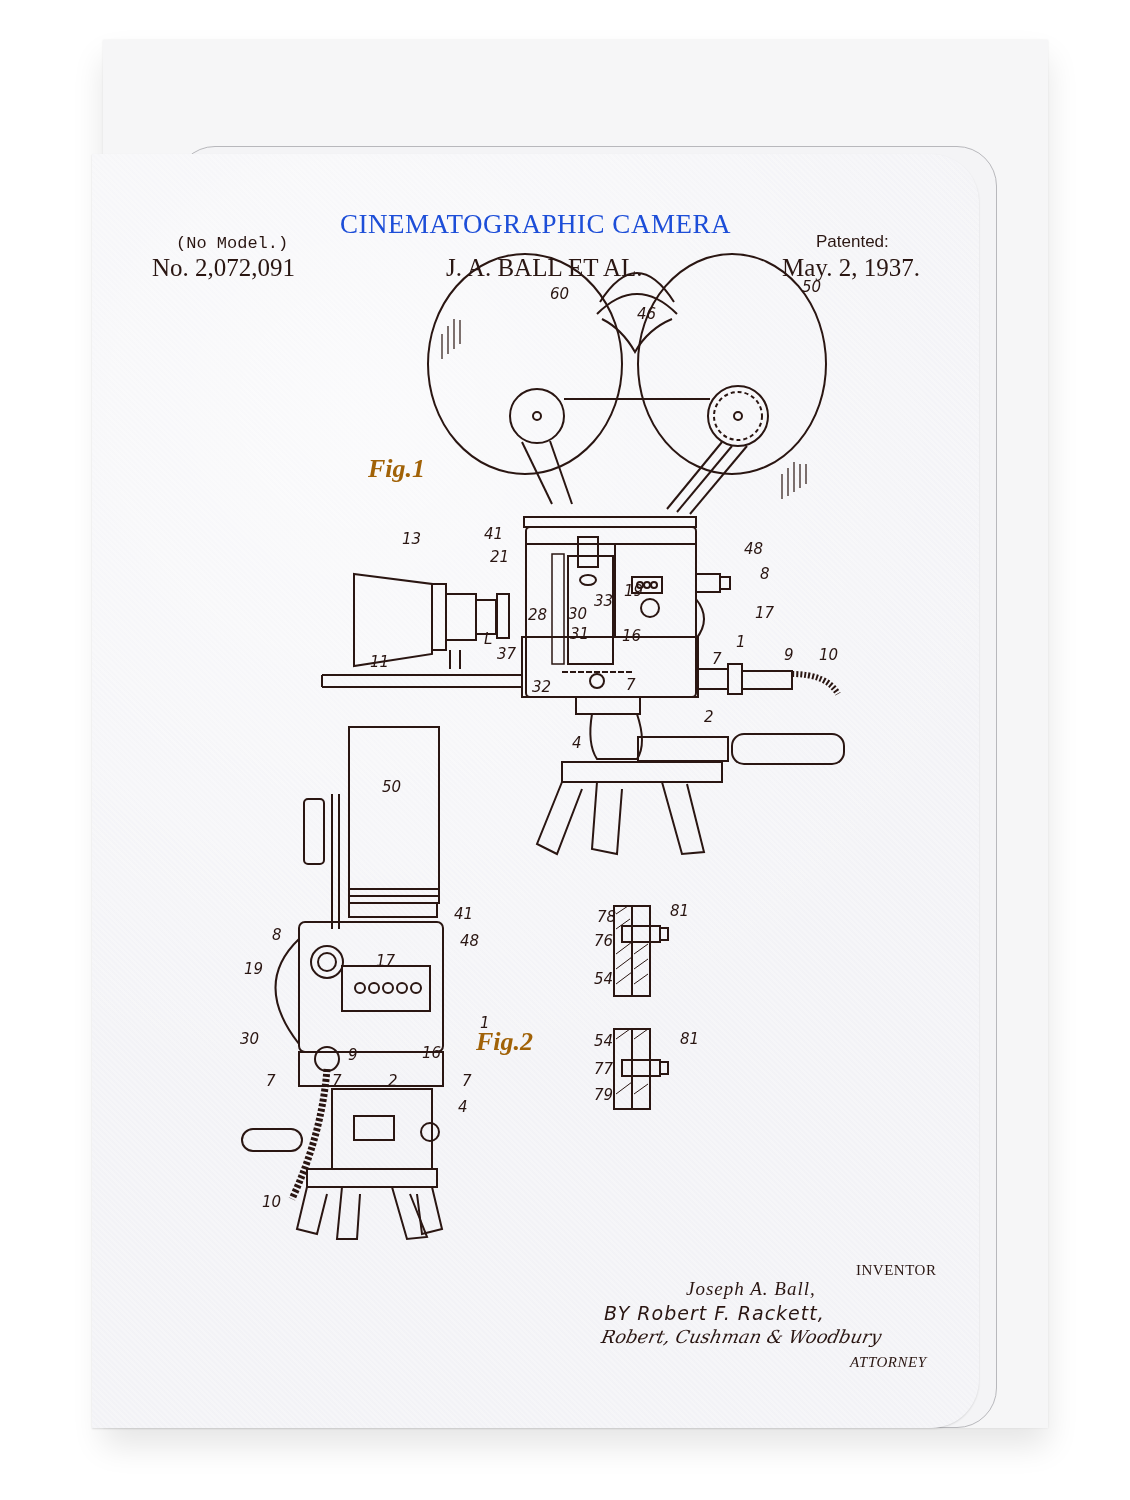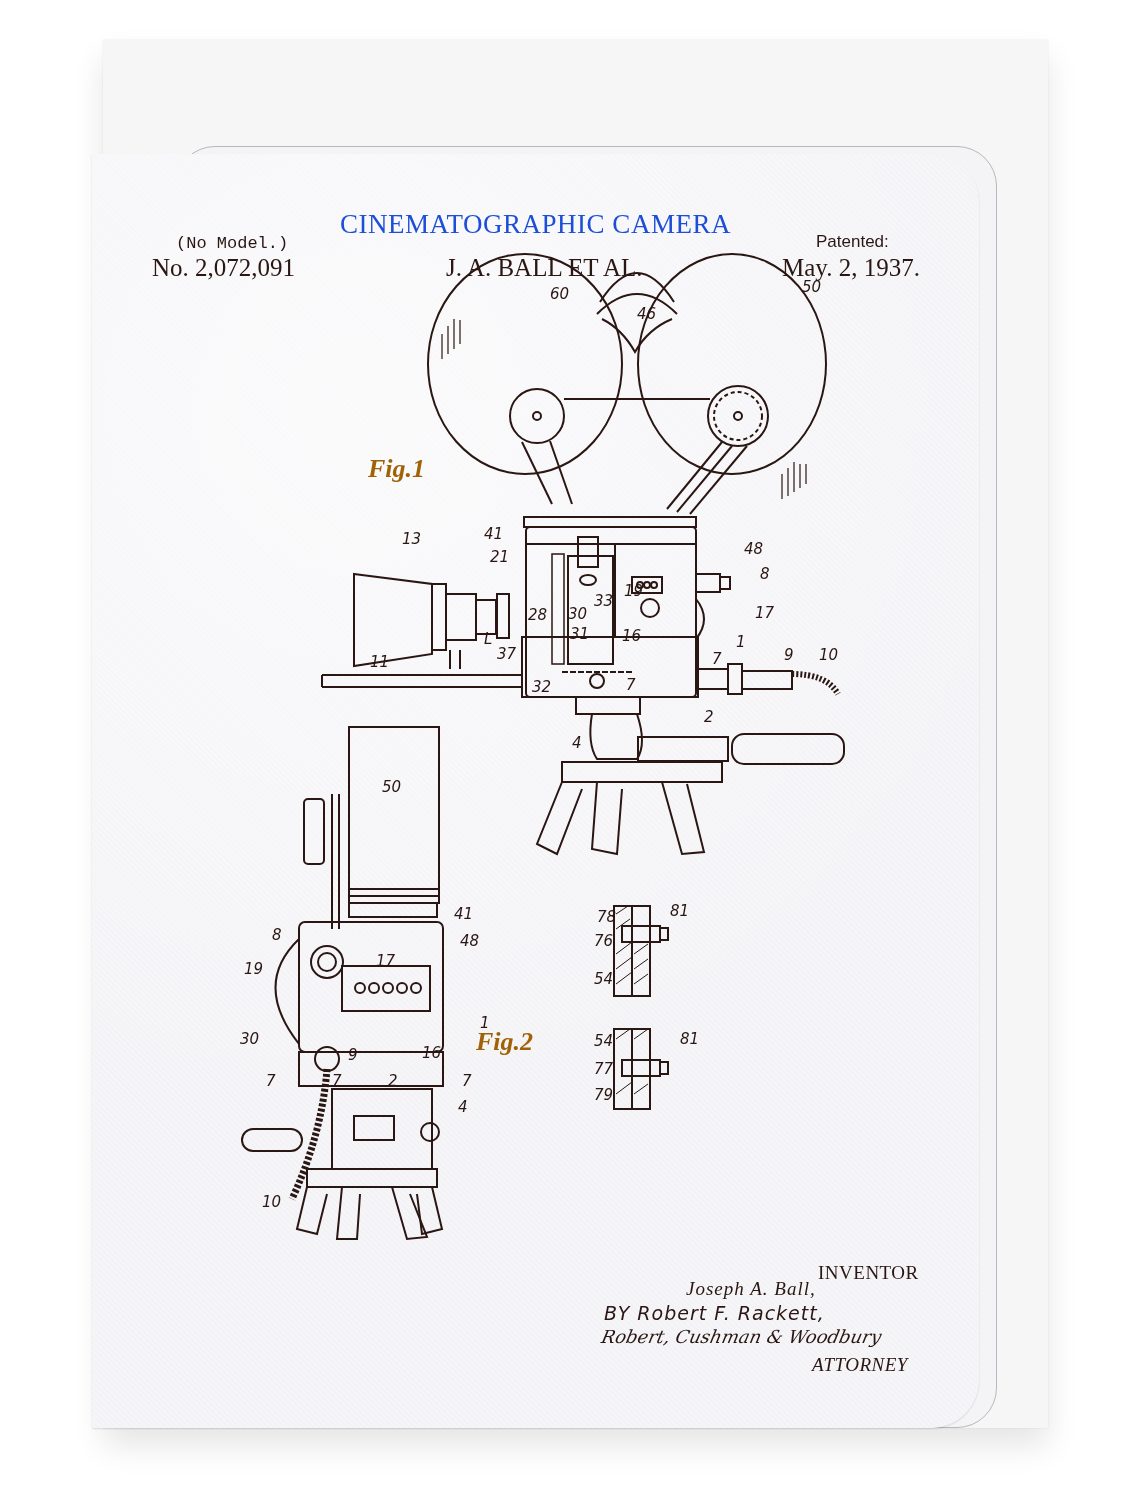--- a/index.html
+++ b/index.html
@@ -41,21 +41,21 @@
       position: absolute; top: 100px; font-size: 25px; color: #2a1612; text-align: center;
     }
     .fig-label {
       position: absolute; font-weight: bold; font-style: italic; font-size: 26px; color: #a16207;
     }
     .drawing { position: absolute; left: 0; top: 0; }
     .num { font-family: "DejaVu Sans", sans-serif; font-style: italic; font-size: 15px; fill: #2a1612; }
     .sig {
       position: absolute; color: #2a1612;
     }
-    .sig-caps { font-size: 19px; letter-spacing: 0.5px; }
+    .sig-caps { font-size: 15px; letter-spacing: 0.5px; margin-left: 38px; }
     .sig-script { font-family: "DejaVu Sans", sans-serif; font-style: italic; font-size: 19px; letter-spacing: 1px; }
     .sig-hand { font-family: "DejaVu Serif", serif; font-style: italic; font-size: 18px; transform: skewX(-12deg); }
   </style>
 </head>
 <body>
 
 <div class="envelope"></div>
 <div class="envelope-inner-card"></div>
 
 <div class="card">

